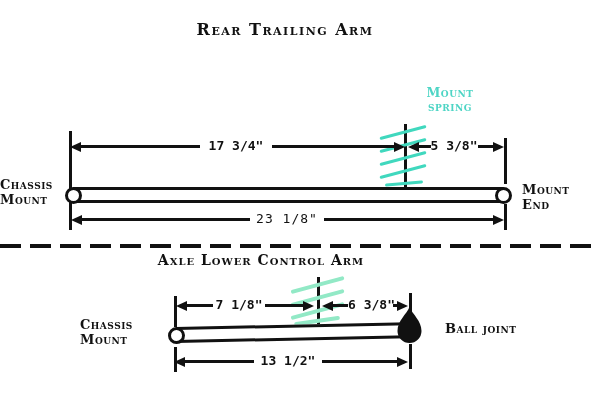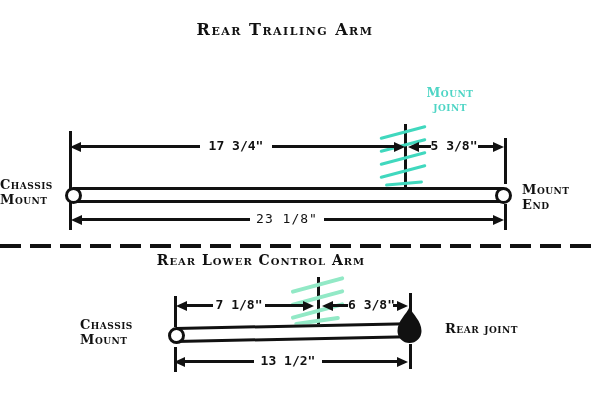--- a/index.html
+++ b/index.html
@@ -37,21 +37,21 @@
 </style>
 </head>
 <body>
 
 <div id="canvas">
 
   <div class="title top">Rear Trailing Arm</div>
 
   <div class="spring-lbl">
     <div>Mount</div>
-    <div>joint</div>
+    <div>spring</div>
   </div>
 
   <div class="vline" style="left:404px;top:124px;height:63px;width:2.5px;"></div>
   <div class="hatch" style="left:379px;top:131px;width:48px;"></div>
   <div class="hatch" style="left:379px;top:144px;width:48px;"></div>
   <div class="hatch" style="left:379px;top:157px;width:48px;"></div>
   <div class="hatch" style="left:379px;top:170px;width:48px;"></div>
   <div class="hatch" style="left:385px;top:182px;width:38px;transform:rotate(-5deg);"></div>
 
   <div class="vline" style="left:68.5px;top:131px;height:99px;"></div>
@@ -83,21 +83,21 @@
   </div>
 
   <div class="ah l" style="left:71px;top:215px;"></div>
   <div class="hline" style="left:80px;top:218px;width:170px;"></div>
   <div class="dim plain" style="left:250px;top:211px;width:74px;">23 1/8"</div>
   <div class="hline" style="left:324px;top:218px;width:171px;"></div>
   <div class="ah r" style="left:493px;top:215px;"></div>
 
   <div class="divider"></div>
 
-  <div class="title bottom">Rear Lower Control Arm</div>
+  <div class="title bottom">Axle Lower Control Arm</div>
 
   <div class="vline" style="left:317px;top:277px;height:50px;width:2.5px;"></div>
   <div class="hatch b" style="left:290px;top:283px;width:55px;"></div>
   <div class="hatch b" style="left:290px;top:296px;width:55px;"></div>
   <div class="hatch b" style="left:290px;top:309px;width:55px;"></div>
   <div class="hatch b" style="left:294px;top:319px;width:46px;transform:rotate(-8deg);"></div>
 
   <div class="vline" style="left:173.5px;top:296px;height:31px;"></div>
   <div class="vline" style="left:173.5px;top:347px;height:25px;"></div>
   <div class="vline" style="left:408.5px;top:293px;height:21px;"></div>
@@ -120,21 +120,21 @@
   </div>
 
   <svg style="left:395px;top:306px;" width="29" height="38" viewBox="0 0 29 38">
     <path d="M14.5 1 C 17.5 8.5, 26.5 14.5, 26.5 25 A 12 12 0 1 1 2.5 25 C 2.5 14.5, 11.5 8.5, 14.5 1 Z" fill="var(--ink)"></path>
   </svg>
 
   <div class="lbl" style="left:80px;top:317px;width:84px;">
     <div>Chassis</div>
     <div>Mount</div>
   </div>
-  <div class="lbl" style="left:445px;top:321px;width:90px;">Rear joint</div>
+  <div class="lbl" style="left:445px;top:321px;width:90px;">Ball joint</div>
 
   <div class="ah l" style="left:174px;top:357px;"></div>
   <div class="hline" style="left:183px;top:360px;width:71px;"></div>
   <div class="dim" style="left:254px;top:353px;width:68px;">13 1/2"</div>
   <div class="hline" style="left:322px;top:360px;width:76px;"></div>
   <div class="ah r" style="left:397px;top:357px;"></div>
 
 </div>
 
 </body></html>

